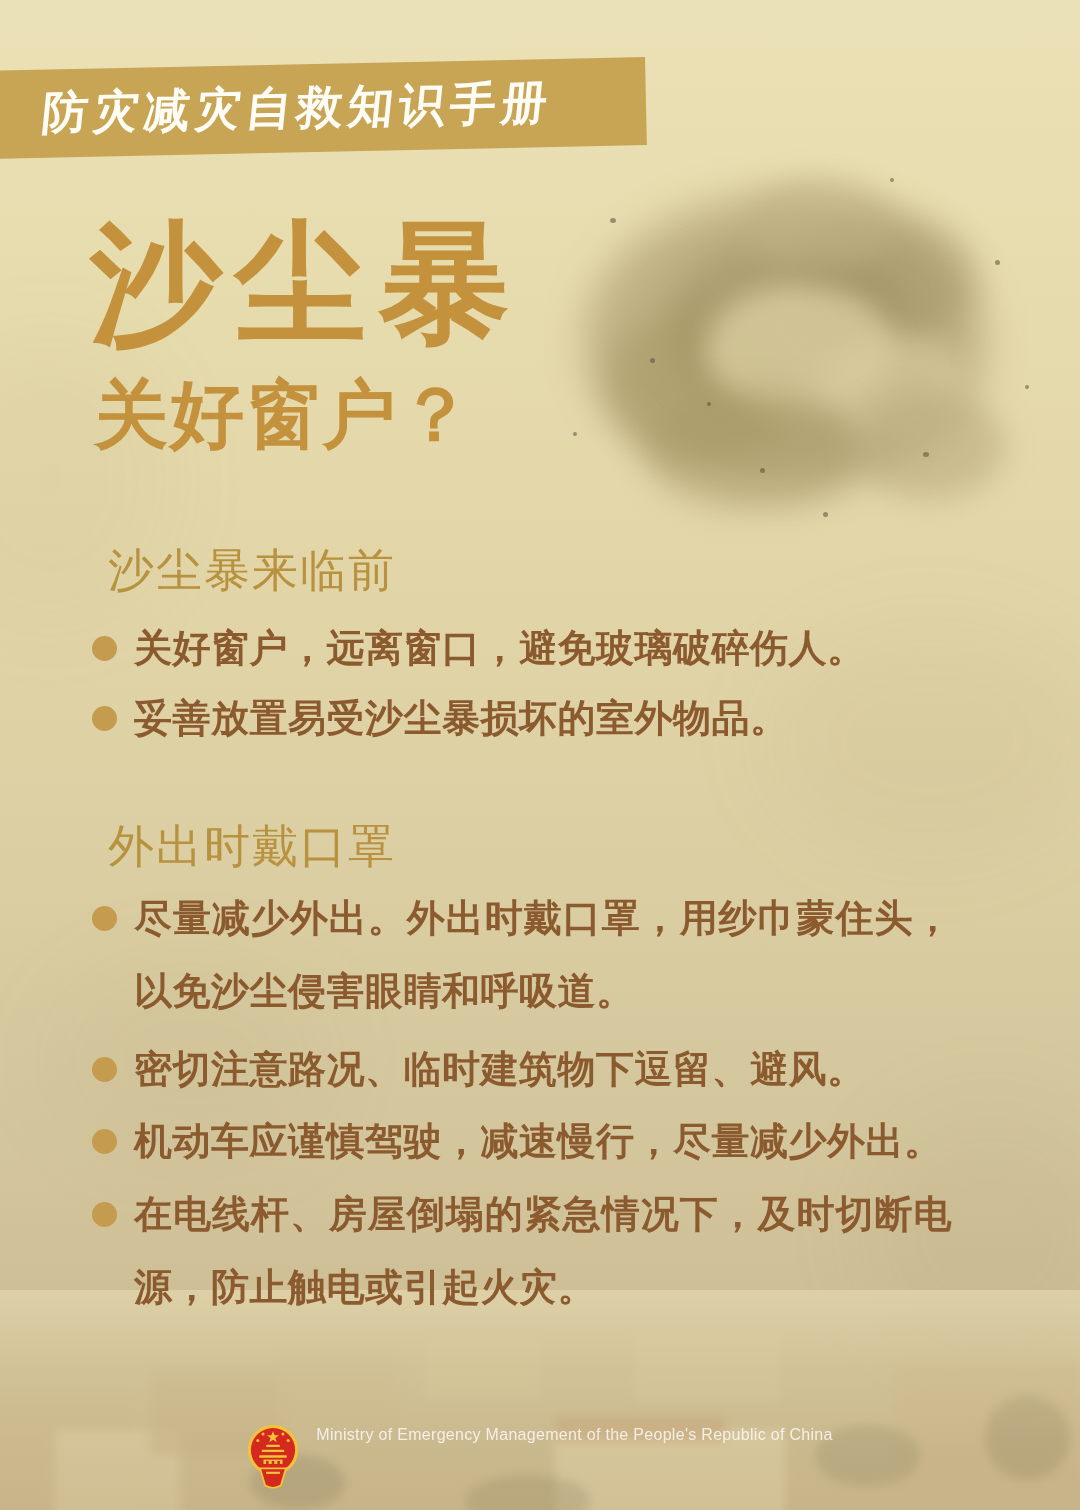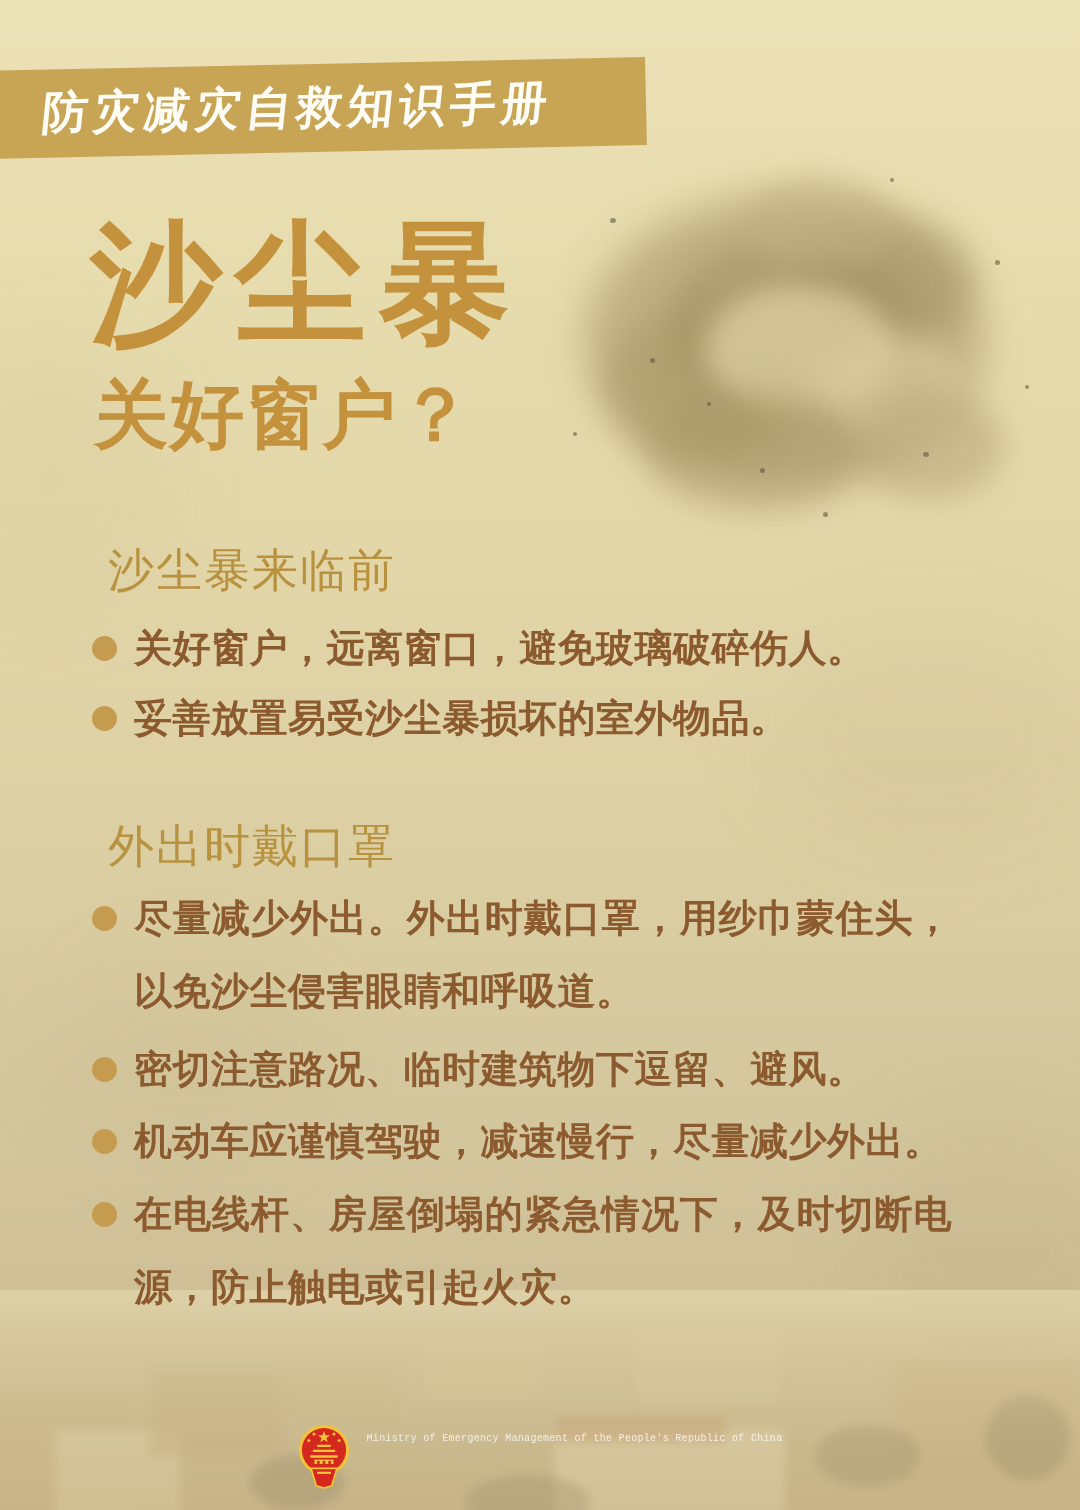--- a/index.html
+++ b/index.html
@@ -83,23 +83,23 @@
   .footer{
     position:absolute;left:0;top:1424px;width:1080px;
     display:flex;justify-content:center;align-items:flex-start;gap:17px;
   }
   .emblem{width:52px;height:66px;flex:0 0 auto;}
   .org-cn{
     font-size:30px;font-weight:bold;color:rgba(255,255,255,.95);
     letter-spacing:.5px;white-space:nowrap;margin-top:14px;
   }
   .org-en{
-    font-family:Liberation Mono, monospace;
-    font-size:10px;color:rgba(255,255,255,.78);
-    letter-spacing:.3px;white-space:nowrap;margin-top:9px;
+    font-family:Liberation Sans, sans-serif;
+    font-size:16px;color:rgba(255,255,255,.78);
+    letter-spacing:.3px;white-space:nowrap;margin-top:2px;
   }
 </style>
 </head>
 <body>
 
 <div class="poster">
 
   <div class="smudge sm1"></div>
   <div class="smudge sm2"></div>
   <div class="smudge sm3"></div>

